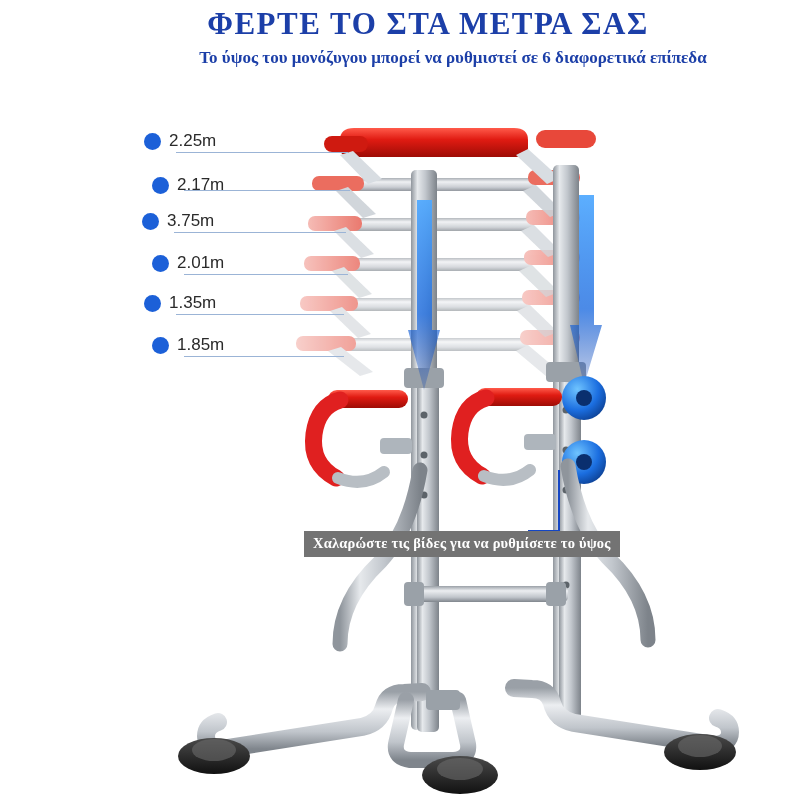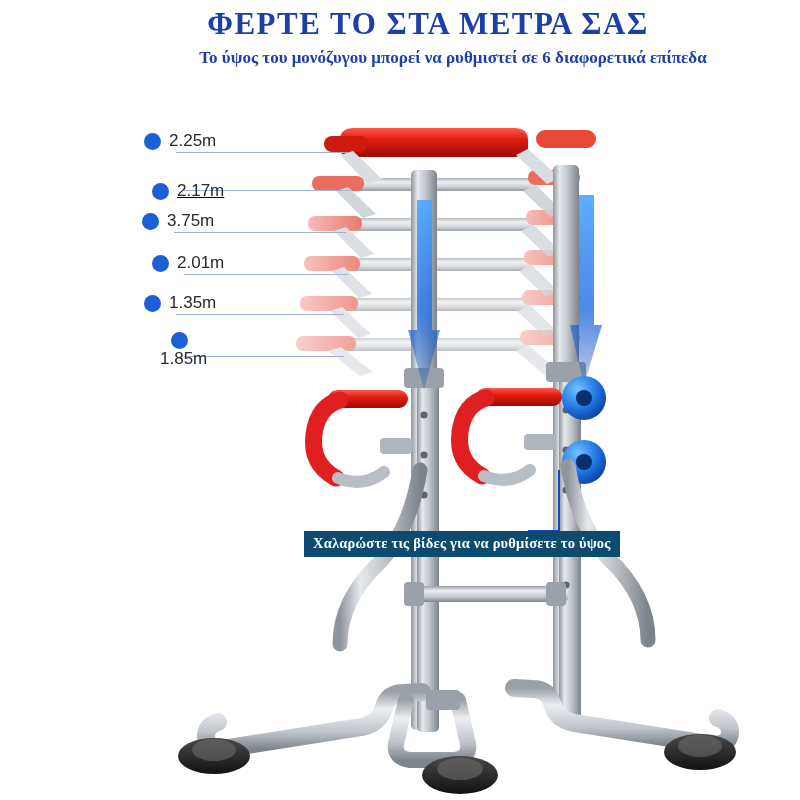--- a/index.html
+++ b/index.html
@@ -75,21 +75,21 @@
     position: absolute;
     height: 1px;
     background: #9bb4d6;
   }
 
   
   .callout {
     position: absolute;
     left: 276px;
     top: 531px;
-    background: #0c4a6e;
+    background: #737373;
     color: #ffffff;
     font-family: "Liberation Serif", serif;
     font-weight: bold;
     font-size: 14.5px;
     padding: 4px 9px 5px 9px;
     white-space: nowrap;
     letter-spacing: 0.2px;
   }
   .callout-line {
     position: absolute;
@@ -283,21 +283,21 @@
   <div class="headline">ΦΕΡΤΕ ΤΟ ΣΤΑ ΜΕΤΡΑ ΣΑΣ</div>
   <div class="subline l1">Το ύψος του μονόζυγου μπορεί να ρυθμιστεί σε 6 διαφορετικά επίπεδα</div>
 
   <div class="leader" style="left:148px; top:152px; width:172px;"></div>
   <div class="label-row" style="left:116px; top:128px;">
     <span class="label-dot"></span>
     <span class="label-text">2.25m</span>
   </div>
 
   <div class="leader" style="left:156px; top:190px; width:166px;"></div>
-  <div class="label-row" style="left:124px; top:178px;text-decoration:underline;">
+  <div class="label-row" style="left:124px; top:172px;">
     <span class="label-dot"></span>
     <span class="label-text">2.17m</span>
   </div>
 
   <div class="leader" style="left:146px; top:232px; width:172px;"></div>
   <div class="label-row" style="left:114px; top:208px;">
     <span class="label-dot"></span>
     <span class="label-text">3.75m</span>
   </div>
 
@@ -307,21 +307,21 @@
     <span class="label-text">2.01m</span>
   </div>
 
   <div class="leader" style="left:148px; top:314px; width:168px;"></div>
   <div class="label-row" style="left:116px; top:290px;">
     <span class="label-dot"></span>
     <span class="label-text">1.35m</span>
   </div>
 
   <div class="leader" style="left:156px; top:356px; width:160px;"></div>
-  <div class="label-row" style="left:124px; top:332px;flex-direction:column;">
+  <div class="label-row" style="left:124px; top:332px;">
     <span class="label-dot"></span>
     <span class="label-text">1.85m</span>
   </div>
 
   <div class="callout-line" style="left:530px; top:470px; width:2px; height:62px;"></div>
   <div class="callout-line" style="left:500px; top:530px; width:32px; height:2px;"></div>
   <div class="callout">Χαλαρώστε τις βίδες για να ρυθμίσετε το ύψος</div>
 
 </div>
 

